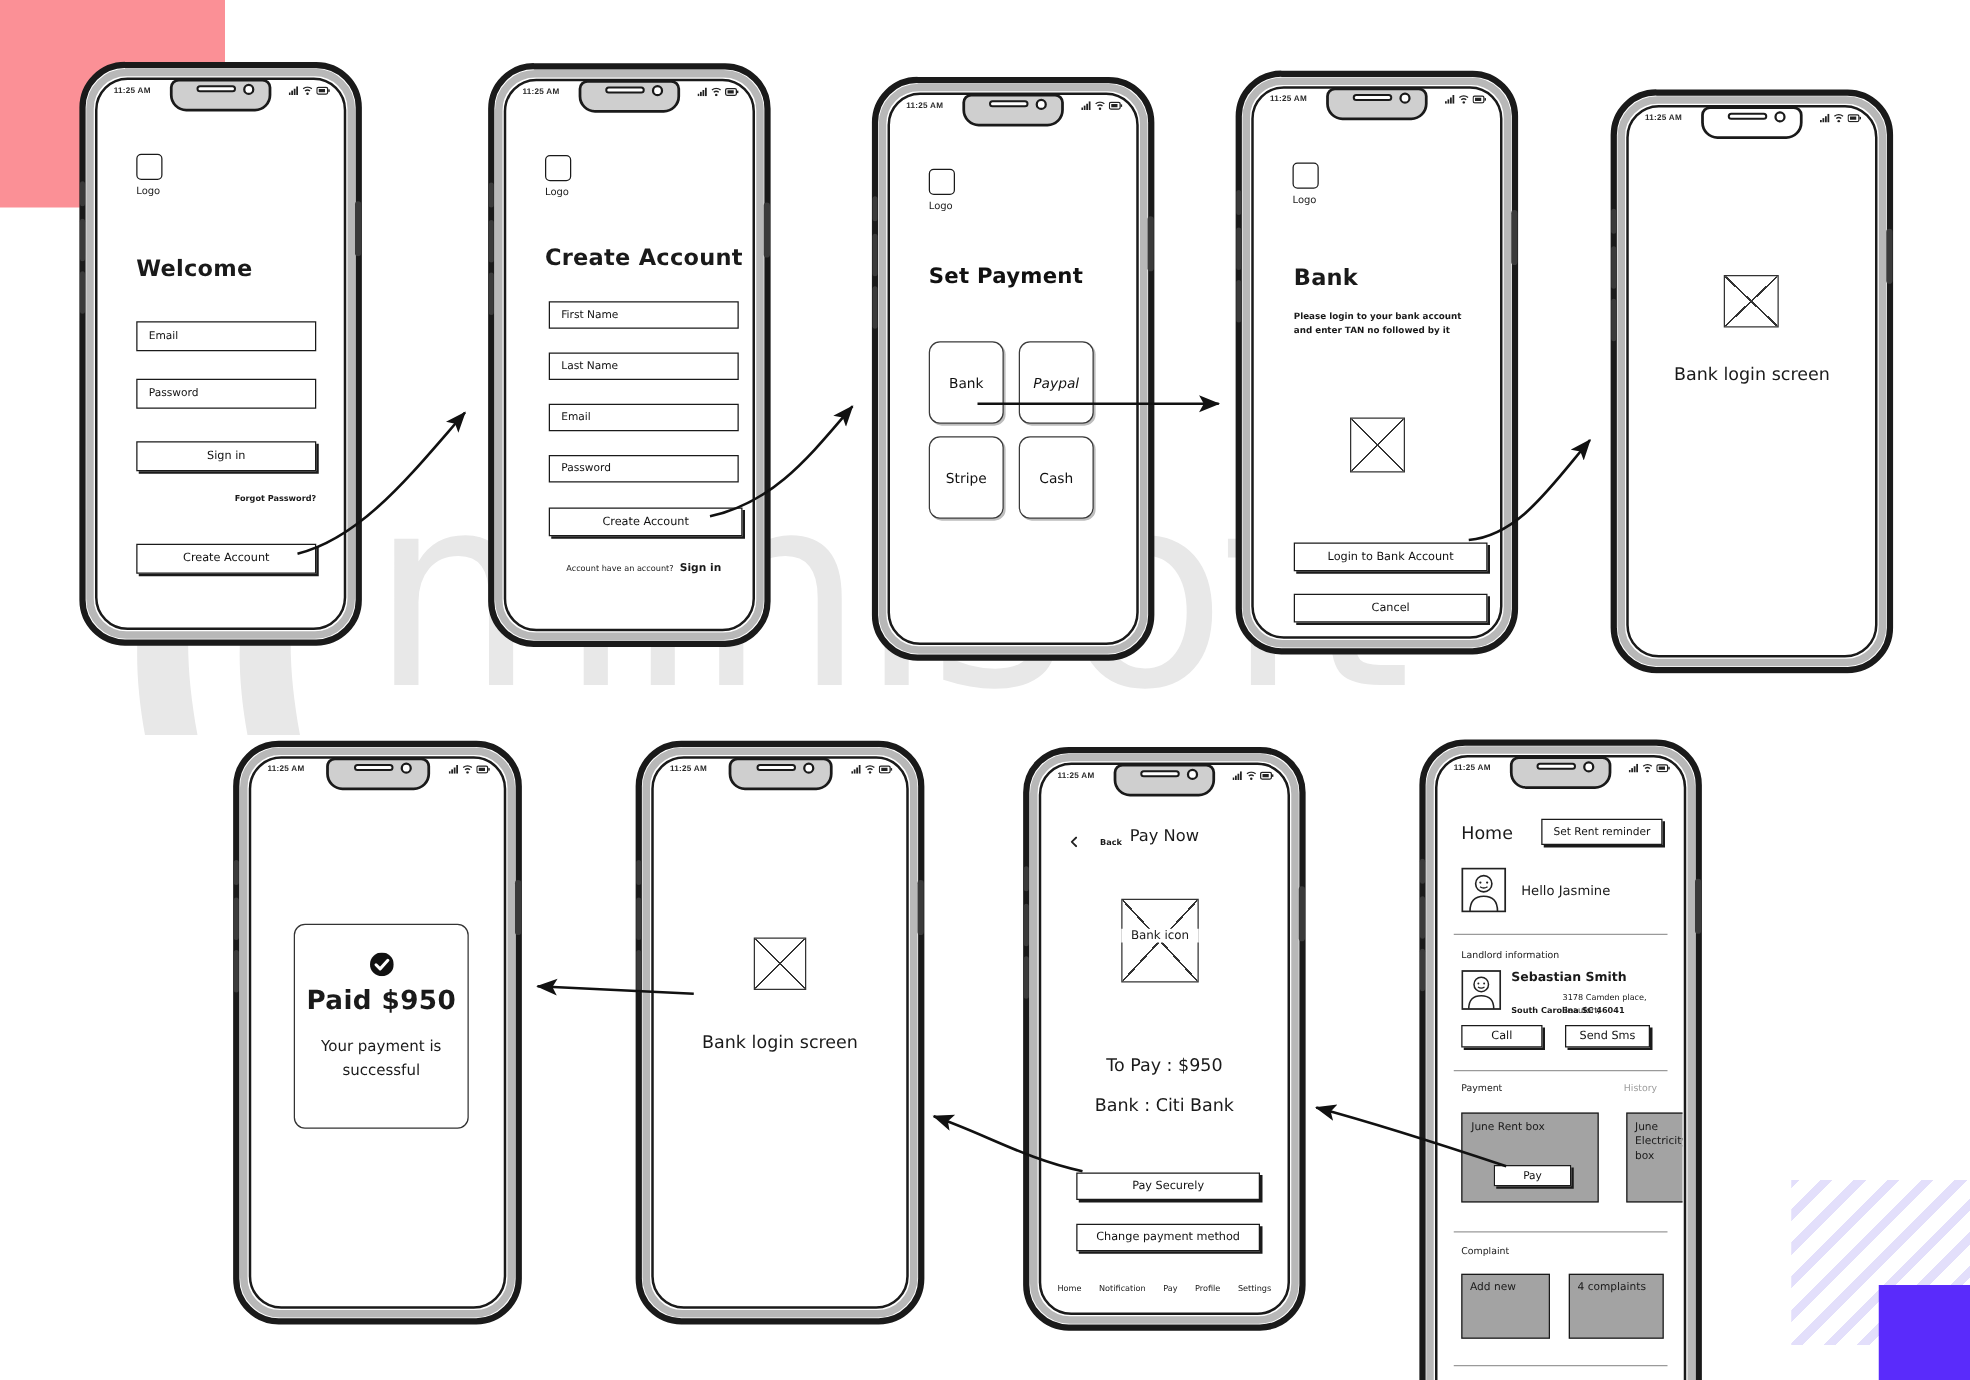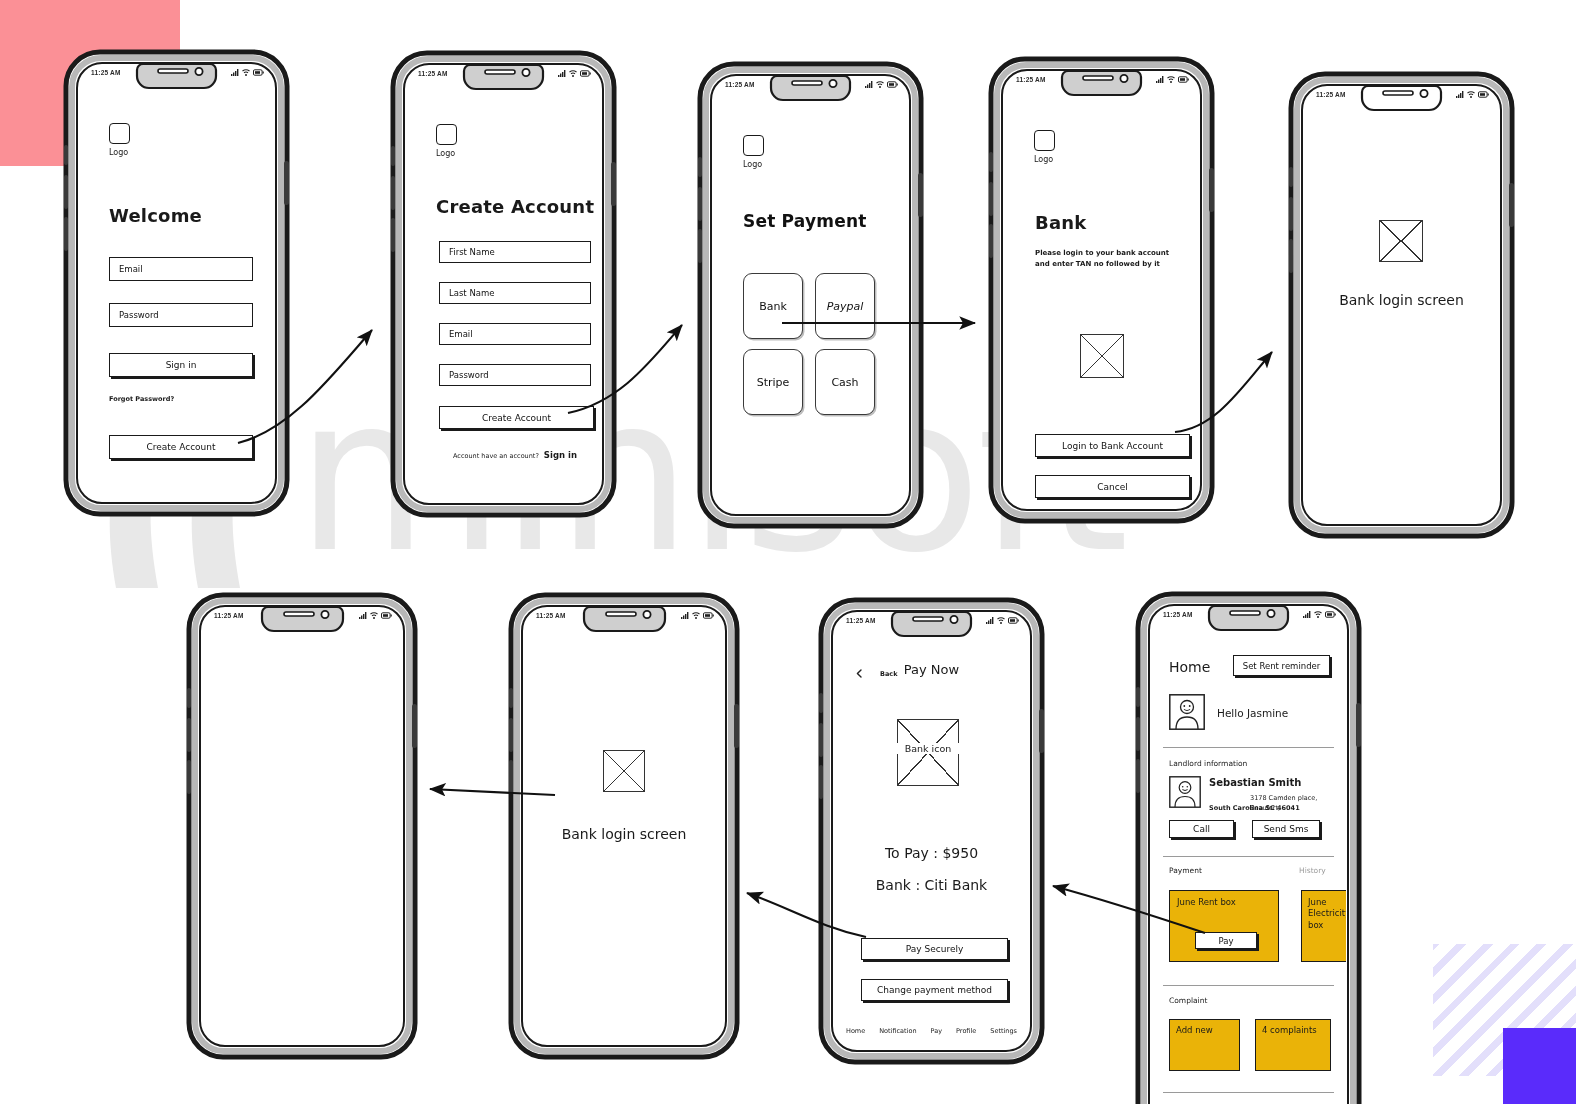--- a/index.html
+++ b/index.html
@@ -25,21 +25,21 @@
   
   .phone{position:absolute;}
   .phone svg{display:block;}
   .screen{position:absolute;overflow:hidden;background:transparent;}
   
   .statusbar{position:absolute;left:0;right:0;top:0;height:22px;}
   .sb-time{position:absolute;left:12px;top:4px;font-size:6.5px;font-weight:700;color:#2b2b2b;letter-spacing:.2px;}
   .sb-icons{position:absolute;right:10px;top:4px;display:flex;gap:3px;align-items:flex-end;}
   
   .wf-label{font-family:"DejaVu Sans", sans-serif;color:#1a1a1a;}
-  .box{border:1.6px solid #1a1a1a;background:#eab308;box-sizing:border-box;}
+  .box{border:1.6px solid #1a1a1a;background:#a3a3a3;box-sizing:border-box;}
   .field{border:1.6px solid #1a1a1a;background:#fff;box-sizing:border-box;
          display:flex;align-items:center;padding-left:9px;font-size:8.5px;
          font-family:"DejaVu Sans", sans-serif;}
   .btn{border:1.6px solid #1a1a1a;background:#fff;box-sizing:border-box;
        display:flex;align-items:center;justify-content:center;
        font-size:9px;font-family:"DejaVu Sans", sans-serif;
        box-shadow:2px 2px 0 #1a1a1a;}
   .h1{font-size:18px;font-weight:700;font-family:"DejaVu Sans", sans-serif;letter-spacing:.2px;}
   .tiny{font-size:6.5px;font-family:"DejaVu Sans", sans-serif;}
   .logo-sq{width:21px;height:21px;border:1.8px solid #1a1a1a;border-radius:4px;box-sizing:border-box;}
@@ -112,21 +112,21 @@
     <div class="h1 wf-label" style="position:absolute;left:30px;top:140px;">Welcome</div>
     <div class="field" style="position:absolute;left:30px;top:192px;width:144px;height:24px;">
         <span>Email</span>
       </div>
     <div class="field" style="position:absolute;left:30px;top:238px;width:144px;height:24px;">
         <span>Password</span>
       </div>
     <div class="btn" style="position:absolute;left:30px;top:288px;width:144px;height:24px;">
         <span>Sign in</span>
       </div>
-    <div class="tiny wf-label" style="position:absolute;left:30px;top:330px;width:144px;text-align:left;font-weight:700;">Forgot Password?</div>
+    <div class="tiny wf-label" style="position:absolute;left:30px;top:330px;width:144px;text-align:right;font-weight:700;">Forgot Password?</div>
     <div class="btn" style="position:absolute;left:30px;top:370px;width:144px;height:24px;">
         <span>Create Account</span>
       </div>
   </div>
 </div>
 
 <div class="phone" style="left:390px;top:50px;width:227px;height:468px;">
   <svg width="227" height="468" viewBox="0 0 227 468">
     <rect x="3" y="3" width="221" height="462" rx="34" fill="#ffffff" stroke="#1a1a1a" stroke-width="5"></rect>
     <rect x="9" y="9" width="209" height="450" rx="29" fill="#ffffff" stroke="#b8b8b8" stroke-width="6"></rect>
@@ -360,20 +360,33 @@
         <svg width="8" height="7">
             <path d="M0.5 2 Q4 -0.6 7.5 2" stroke="#222" stroke-width="1.1" fill="none"></path>
             <path d="M2 3.8 Q4 2.2 6 3.8" stroke="#222" stroke-width="1.1" fill="none"></path>
             <circle cx="4" cy="6" r="1" fill="#222"></circle>
           </svg>
         <svg width="11" height="7">
             <rect x="0.5" y="0.8" width="8.6" height="5.4" rx="1.2" stroke="#222" stroke-width="1" fill="none"></rect>
             <rect x="2" y="2.2" width="5" height="2.6" fill="#222"></rect>
             <rect x="9.6" y="2.5" width="1.2" height="2" fill="#222"></rect>
           </svg>
+      </div>
+    </div>
+    <div style="position:absolute;left:33px;top:131px;width:140px;height:164px;border:1.6px solid #333;border-radius:9px;background:#fff;box-sizing:border-box;">
+      <div style="display:flex;justify-content:center;margin-top:22px;">
+        <svg width="19" height="19" viewBox="0 0 19 19">
+            <circle cx="9.5" cy="9.5" r="9.5" fill="#111"></circle>
+            <path d="M4.8 9.8 L8.1 13.1 L14.3 6.2" stroke="#fff" stroke-width="2.4" fill="none" stroke-linecap="round" stroke-linejoin="round"></path>
+          </svg>
+      </div>
+      <div class="wf-label" style="text-align:center;font-size:21px;font-weight:700;margin-top:7px;letter-spacing:.3px;">Paid $950</div>
+      <div class="wf-label" style="text-align:center;font-size:12px;margin-top:16px;line-height:1.55;">
+        <div>Your payment is</div>
+        <div>successful</div>
       </div>
     </div>
   </div>
 </div>
 
 <div class="phone" style="left:508px;top:592px;width:232px;height:468px;">
   <svg width="232" height="468" viewBox="0 0 232 468">
     <rect x="3" y="3" width="226" height="462" rx="34" fill="#ffffff" stroke="#1a1a1a" stroke-width="5"></rect>
     <rect x="9" y="9" width="214" height="450" rx="29" fill="#ffffff" stroke="#b8b8b8" stroke-width="6"></rect>
     <rect x="14" y="14" width="204" height="440" rx="25" fill="#ffffff" stroke="#1a1a1a" stroke-width="2"></rect>

